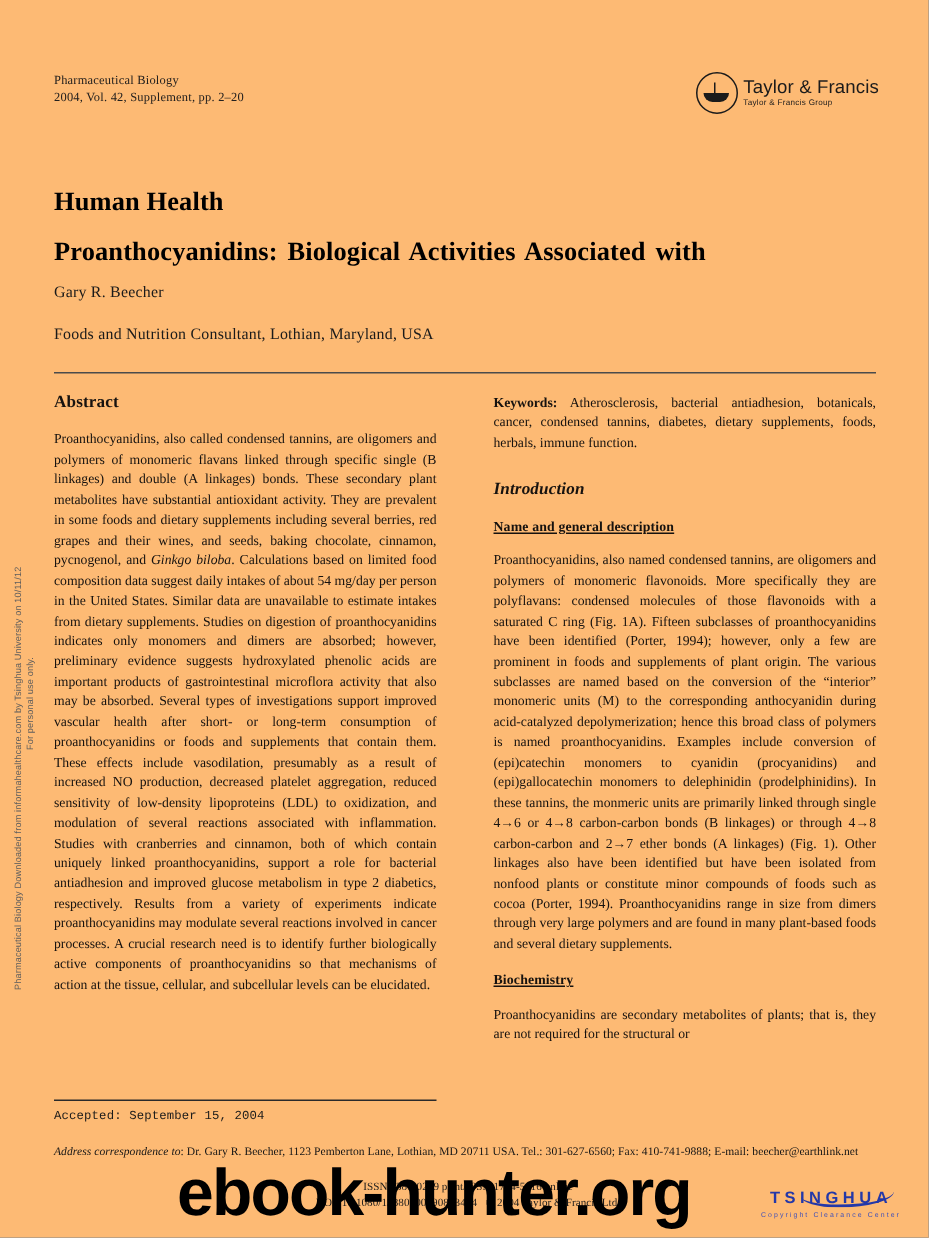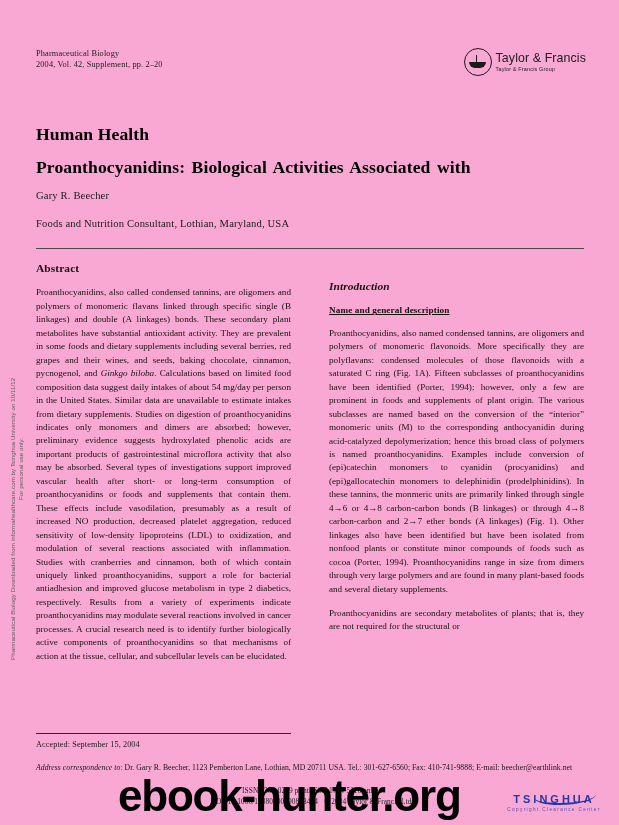--- a/index.html
+++ b/index.html
@@ -7,21 +7,21 @@
     padding: 0;
     background: #8e8e8e;
   }
   body {
     font-family: "Liberation Serif", serif;
   }
   .page {
     position: relative;
     width: 619px;
     height: 825px;
-    background: #f9a8d4;
+    background: #fdba74;
     overflow: hidden;
     box-sizing: border-box;
   }
 
   
   .vstamp {
     position: absolute;
     left: 0px;
     top: 0px;
     width: 26px;
@@ -197,20 +197,21 @@
     height: 1.4px;
     background: #2a2a2a;
   }
   .accepted {
     position: absolute;
     left: 36px;
     top: 740px;
     font-size: 8.2px;
     color: #1a1a1a;
     letter-spacing: 0.1px;
+    font-family: Liberation Mono, monospace;
   }
   .corr {
     position: absolute;
     left: 36px;
     top: 762px;
     width: 552px;
     font-size: 7.7px;
     line-height: 11.6px;
     color: #151515;
     letter-spacing: 0.05px;
@@ -315,25 +316,27 @@
   <div class="affiliation">Foods and Nutrition Consultant, Lothian, Maryland, USA</div>
 
   <div class="rule-top"></div>
 
   <div class="col col-left">
     <div class="sec-h1">Abstract</div>
     <p class="para"><span>Proanthocyanidins, also called condensed tannins, are oligomers and polymers of monomeric flavans linked through specific single (B linkages) and double (A linkages) bonds. These secondary plant metabolites have substantial antioxidant activity. They are prevalent in some foods and dietary supplements including several berries, red grapes and their wines, and seeds, baking chocolate, cinnamon, pycnogenol, and </span><span class="it">Ginkgo biloba</span><span>. Calculations based on limited food composition data suggest daily intakes of about 54 mg/day per person in the United States. Similar data are unavailable to estimate intakes from dietary supplements. Studies on digestion of proanthocyanidins indicates only monomers and dimers are absorbed; however, preliminary evidence suggests hydroxylated phenolic acids are important products of gastrointestinal microflora activity that also may be absorbed. Several types of investigations support improved vascular health after short- or long-term consumption of proanthocyanidins or foods and supplements that contain them. These effects include vasodilation, presumably as a result of increased NO production, decreased platelet aggregation, reduced sensitivity of low-density lipoproteins (LDL) to oxidization, and modulation of several reactions associated with inflammation. Studies with cranberries and cinnamon, both of which contain uniquely linked proanthocyanidins, support a role for bacterial antiadhesion and improved glucose metabolism in type 2 diabetics, respectively. Results from a variety of experiments indicate proanthocyanidins may modulate several reactions involved in cancer processes. A crucial research need is to identify further biologically active components of proanthocyanidins so that mechanisms of action at the tissue, cellular, and subcellular levels can be elucidated.</span></p>
   </div>
 
   <div class="col col-right">
+    <p class="para"><span class="kw-label">Keywords:</span><span> Atherosclerosis, bacterial antiadhesion, botanicals, cancer, condensed tannins, diabetes, dietary supplements, foods, herbals, immune function.</span></p>
 
     <div class="sec-h1 spaced">Introduction</div>
     <div class="sec-h2">Name and general description</div>
     <p class="para">Proanthocyanidins, also named condensed tannins, are oligomers and polymers of monomeric flavonoids. More specifically they are polyflavans: condensed molecules of those flavonoids with a saturated C ring (Fig. 1A). Fifteen subclasses of proanthocyanidins have been identified (Porter, 1994); however, only a few are prominent in foods and supplements of plant origin. The various subclasses are named based on the conversion of the “interior” monomeric units (M) to the corresponding anthocyanidin during acid-catalyzed depolymerization; hence this broad class of polymers is named proanthocyanidins. Examples include conversion of (epi)catechin monomers to cyanidin (procyanidins) and (epi)gallocatechin monomers to delephinidin (prodelphinidins). In these tannins, the monmeric units are primarily linked through single 4→6 or 4→8 carbon-carbon bonds (B linkages) or through 4→8 carbon-carbon and 2→7 ether bonds (A linkages) (Fig. 1). Other linkages also have been identified but have been isolated from nonfood plants or constitute minor compounds of foods such as cocoa (Porter, 1994). Proanthocyanidins range in size from dimers through very large polymers and are found in many plant-based foods and several dietary supplements.</p>
 
+    <div class="sec-h2">Biochemistry</div>
     <p class="para">Proanthocyanidins are secondary metabolites of plants; that is, they are not required for the structural or</p>
   </div>
 
   <div class="rule-bot"></div>
   <div class="accepted">Accepted: September 15, 2004</div>
   <div class="corr"><span class="it">Address correspondence to</span><span>: Dr. Gary R. Beecher, 1123 Pemberton Lane, Lothian, MD 20711 USA. Tel.: 301-627-6560; Fax: 410-741-9888; E-mail: beecher@earthlink.net</span></div>
 
   <div class="issn-line">
     <div>ISSN 1388-0209 print/ISSN 1744-5116 online</div>
     <div><span>DOI: 10.1080/13880200490893474</span>&nbsp;&nbsp;&nbsp;<span>© 2004 Taylor &amp; Francis Ltd.</span></div>

